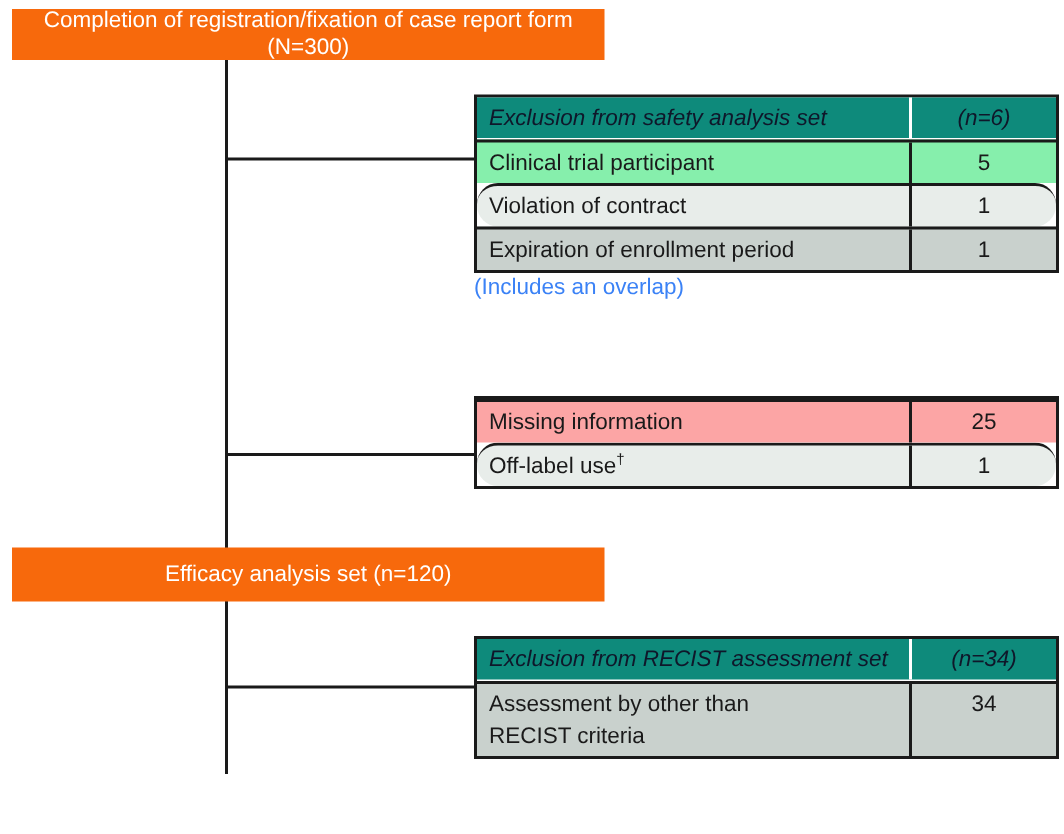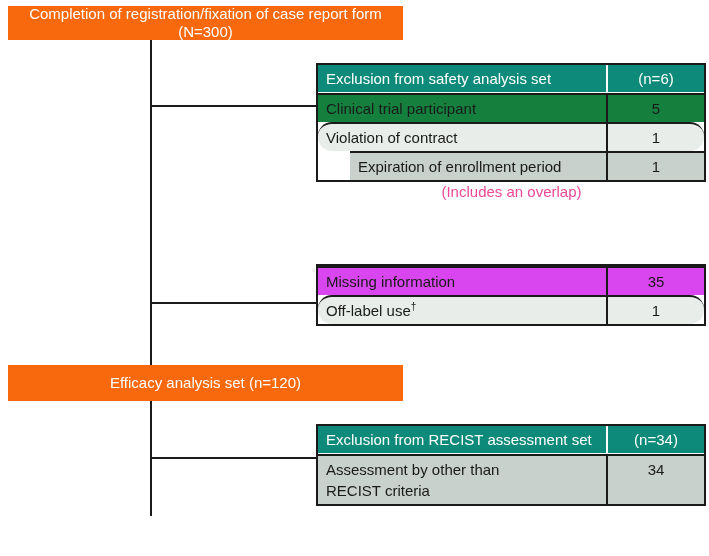--- a/index.html
+++ b/index.html
@@ -20,71 +20,71 @@
   .banner1{top:6px;height:34px}
   .banner2{top:204px;height:37px}
   .banner3{top:365px;height:36px}
   .banner4{top:516px;height:36px}
   
   .xtable{
     position:absolute;left:316px;width:390px;border:2px solid #1a1a1a;
     box-sizing:border-box;background:#fff;font-size:15px;line-height:21px;
   }
   .t1{top:63px}.t2{top:264px}.t3{top:424px}
-  .xhead{display:flex;background:#0E8A7B;color:#ffffff;border-bottom:1px solid #ffffff;}
+  .xhead{display:flex;background:#0E8A7B;color:#0f172a;border-bottom:1px solid #ffffff;font-style:italic;}
   .xhead .lab{flex:1;padding:3px 8px;}
   .xhead .num{width:92px;border-left:2px solid #ffffff;display:flex;align-items:center;justify-content:center;padding:3px 2px;}
   .xrow{display:flex;border-top:2px solid #1a1a1a;}
   .xrow .lab{flex:1;padding:3px 8px;}
   .xrow .num{width:92px;border-left:2px solid #1a1a1a;text-align:center;padding:3px 2px;}
   .dark{background:#C9D1CD;}
   .light{background:#E8EDEA;border-radius:14px;}
   .t3 .xrow .lab{padding-right:48px;}
   sup{font-size:10px;line-height:0;}
   
-  .note{position:absolute;left:316px;top:183px;width:391px;text-align:center;font-size:15px;color:#ec4899;}
+  .note{position:absolute;left:316px;top:183px;width:391px;text-align:left;font-size:15px;color:#3b82f6;}
 </style>
 </head>
 <body>
 
 <div class="canvas">
 
   <div class="vline"></div>
   <div class="hline b1"></div>
   <div class="hline b2"></div>
   <div class="hline b3"></div>
 
   <div class="banner banner1" style="background-color: rgb(247, 105, 12);">Completion of registration/fixation of case report form (N=300)</div>
   <div class="banner banner3" style="background-color: rgb(247, 105, 12);">Efficacy analysis set (n=120)</div>
 
   <div class="xtable t1">
     <div class="xhead" style="background-color: rgb(14, 138, 123);">
       <div class="lab">Exclusion from safety analysis set</div>
       <div class="num">(n=6)</div>
     </div>
-    <div class="xrow dark" style="background-color: #15803d;">
+    <div class="xrow dark" style="background-color: #86efac;">
       <div class="lab">Clinical trial participant</div>
       <div class="num">5</div>
     </div>
     <div class="xrow light" style="background-color: rgb(232, 237, 234);">
       <div class="lab">Violation of contract</div>
       <div class="num">1</div>
     </div>
-    <div class="xrow dark" style="background-color: rgb(201, 209, 205); margin-left: 32px;">
+    <div class="xrow dark" style="background-color: rgb(201, 209, 205);">
       <div class="lab">Expiration of enrollment period</div>
       <div class="num">1</div>
     </div>
   </div>
 
   <div class="note">(Includes an overlap)</div>
 
   <div class="xtable t2">
-    <div class="xrow dark" style="background-color: #d946ef;">
+    <div class="xrow dark" style="background-color: #fca5a5;">
       <div class="lab">Missing information</div>
-      <div class="num">35</div>
+      <div class="num">25</div>
     </div>
     <div class="xrow light" style="background-color: rgb(232, 237, 234);">
       <div class="lab"><span>Off-label use</span><sup>†</sup></div>
       <div class="num">1</div>
     </div>
   </div>
 
   <div class="xtable t3">
     <div class="xhead" style="background-color: rgb(14, 138, 123);">
       <div class="lab">Exclusion from RECIST assessment set</div>

